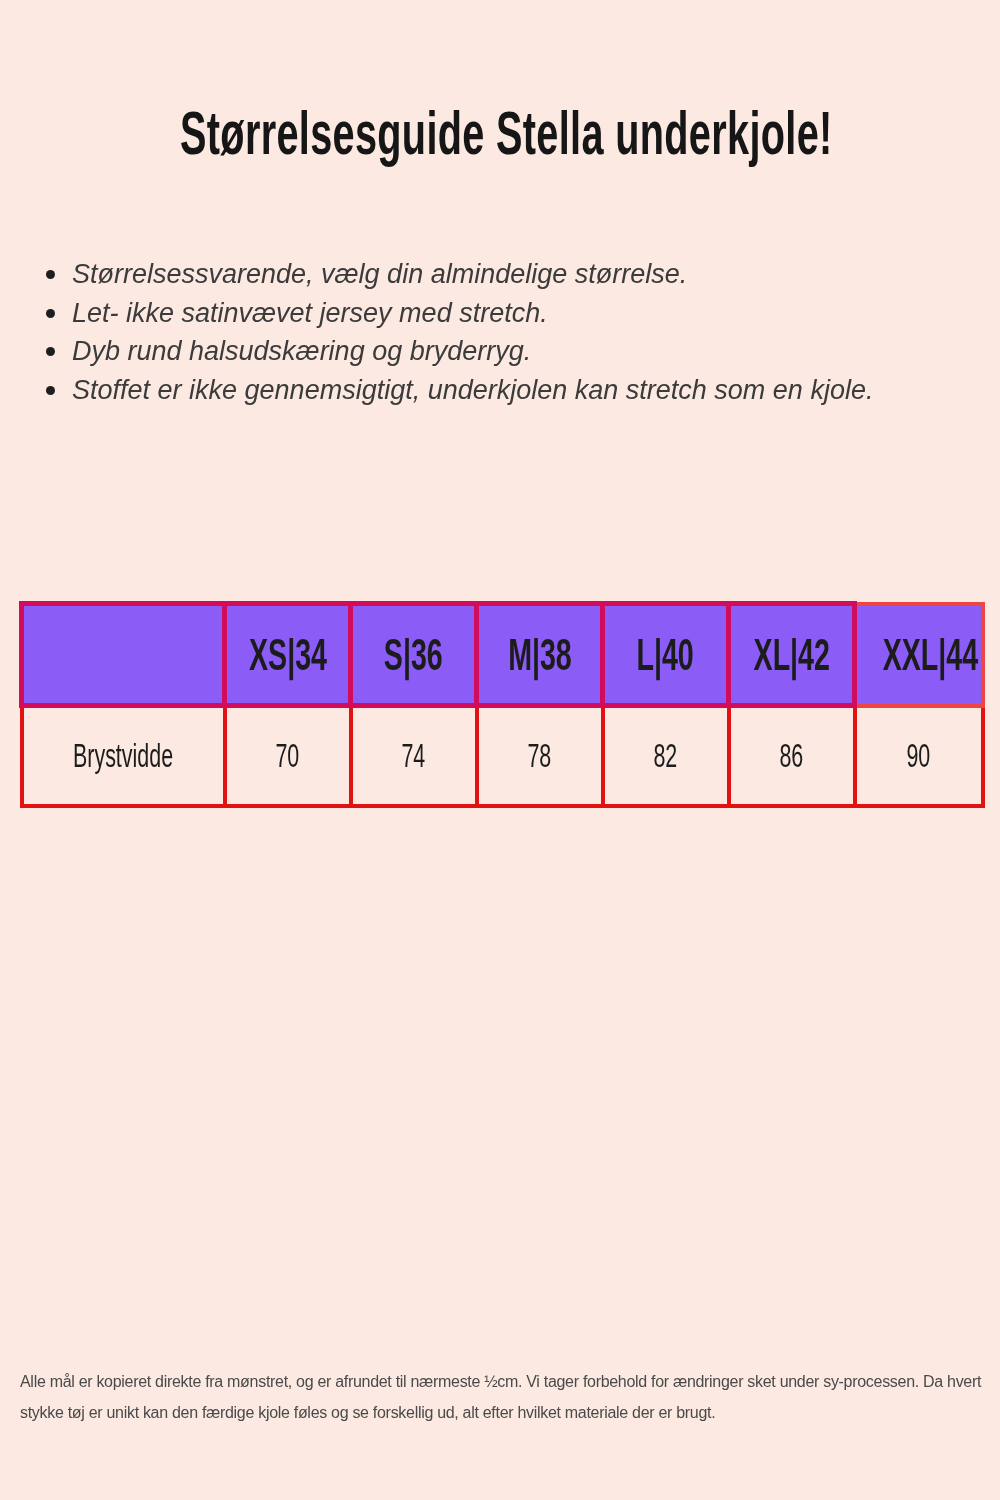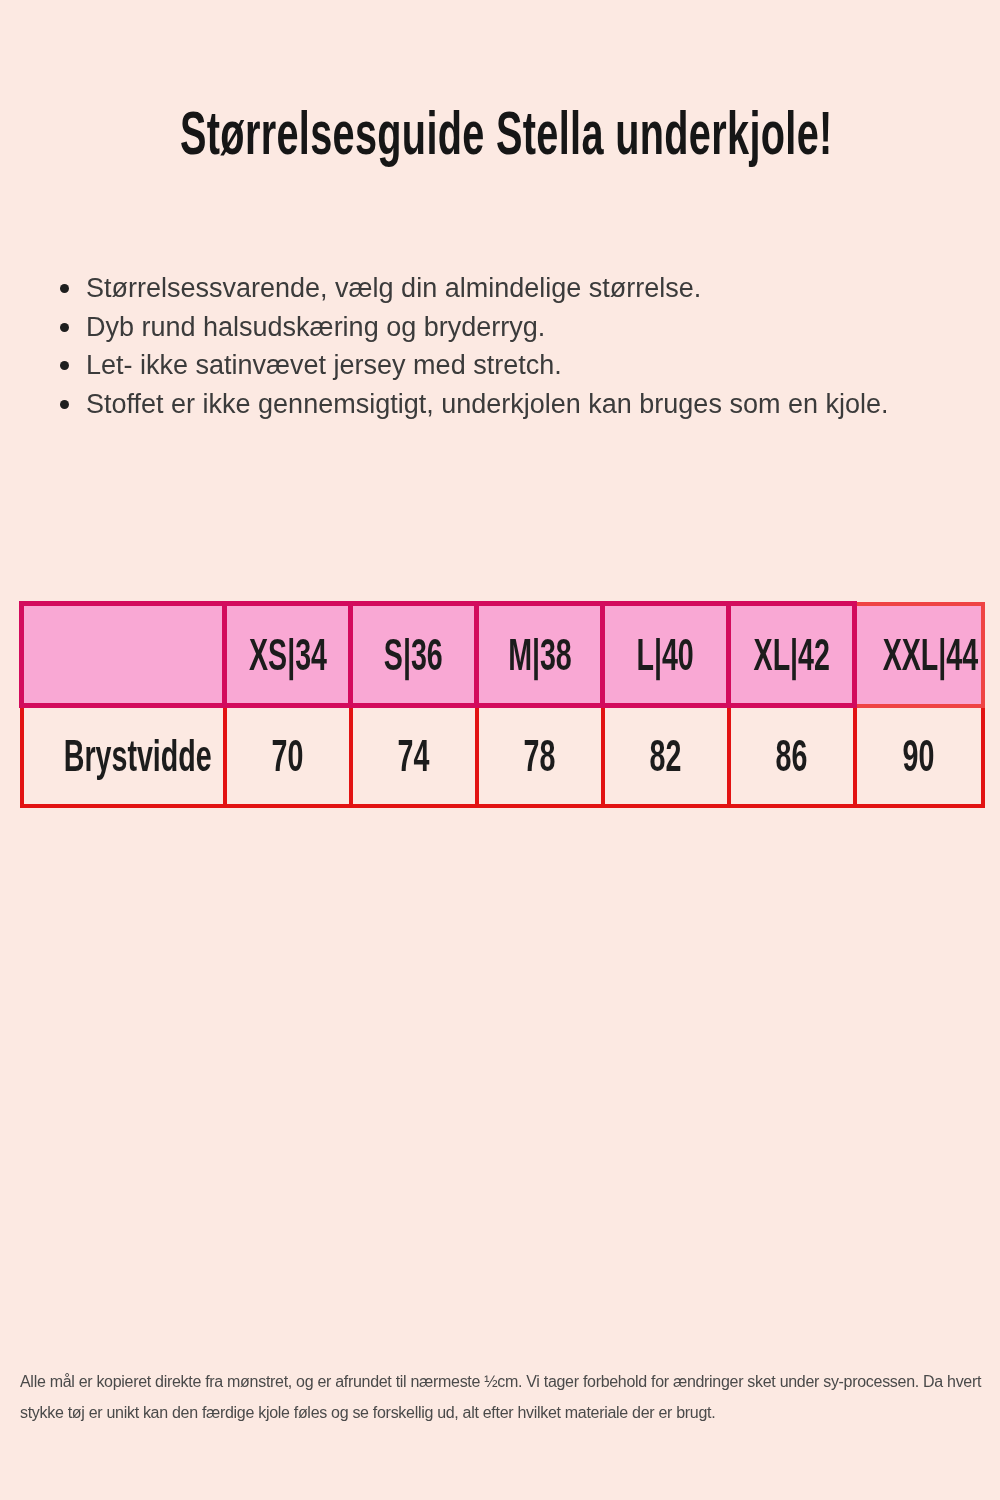--- a/index.html
+++ b/index.html
@@ -22,22 +22,23 @@
     white-space: nowrap;
     transform: scaleX(0.64);
     transform-origin: 50% 50%;
     letter-spacing: 0.5px;
   }
 
   
   .bullets {
     position: absolute;
     top: 251px; left: 40px;
-    margin: 18px; padding: 0;
+    margin: 4px; padding: 0;
     list-style: none;
+    font-style: italic;
   }
   .bullets li {
     position: relative;
     padding-left: 28px;
     font-size: 27px;
     line-height: 38.5px;
     color: #3b3b3b;
     white-space: nowrap;
   }
   .dot {
@@ -57,33 +58,33 @@
     table-layout: fixed;
   }
   .size-table td {
     text-align: center;
     vertical-align: middle;
     padding: 0;
     color: #1c1c1c;
   }
   .hcell {
     height: 97px;
-    background: #f9a8d4;
+    background: #8b5cf6;
     border: 5px solid #d30b5d;
     font-size: 44px;
     font-weight: bold;
   }
   .hcell.last {
     border: 4px solid #ef4444;
   }
   .bcell {
     height: 96px;
     border: 4px solid #e21212;
-    font-size: 44px;
-    font-weight: bold;
+    font-size: 33px;
+    font-weight: normal;
   }
   .cond {
     display: inline-block;
     white-space: nowrap;
     transform: scaleX(0.65);
     transform-origin: 50% 50%;
   }
 
   
   .footer {
@@ -97,23 +98,23 @@
     color: #4a4a4a;
   }
 </style>
 </head>
 <body>
 
 <div class="title">Størrelsesguide Stella underkjole!</div>
 
 <ul class="bullets">
   <li><span class="dot"></span><span>Størrelsessvarende, vælg din almindelige størrelse.</span></li>
+  <li><span class="dot"></span><span>Let- ikke satinvævet jersey med stretch.</span></li>
   <li><span class="dot"></span><span>Dyb rund halsudskæring og bryderryg.</span></li>
-  <li><span class="dot"></span><span>Let- ikke satinvævet jersey med stretch.</span></li>
-  <li><span class="dot"></span><span>Stoffet er ikke gennemsigtigt, underkjolen kan bruges som en kjole.</span></li>
+  <li><span class="dot"></span><span>Stoffet er ikke gennemsigtigt, underkjolen kan stretch som en kjole.</span></li>
 </ul>
 
 <table class="size-table">
   <colgroup>
     <col style="width:203px">
     <col style="width:126px">
       <col style="width:126px">
       <col style="width:126px">
     <col style="width:126px">
       <col style="width:126px">

